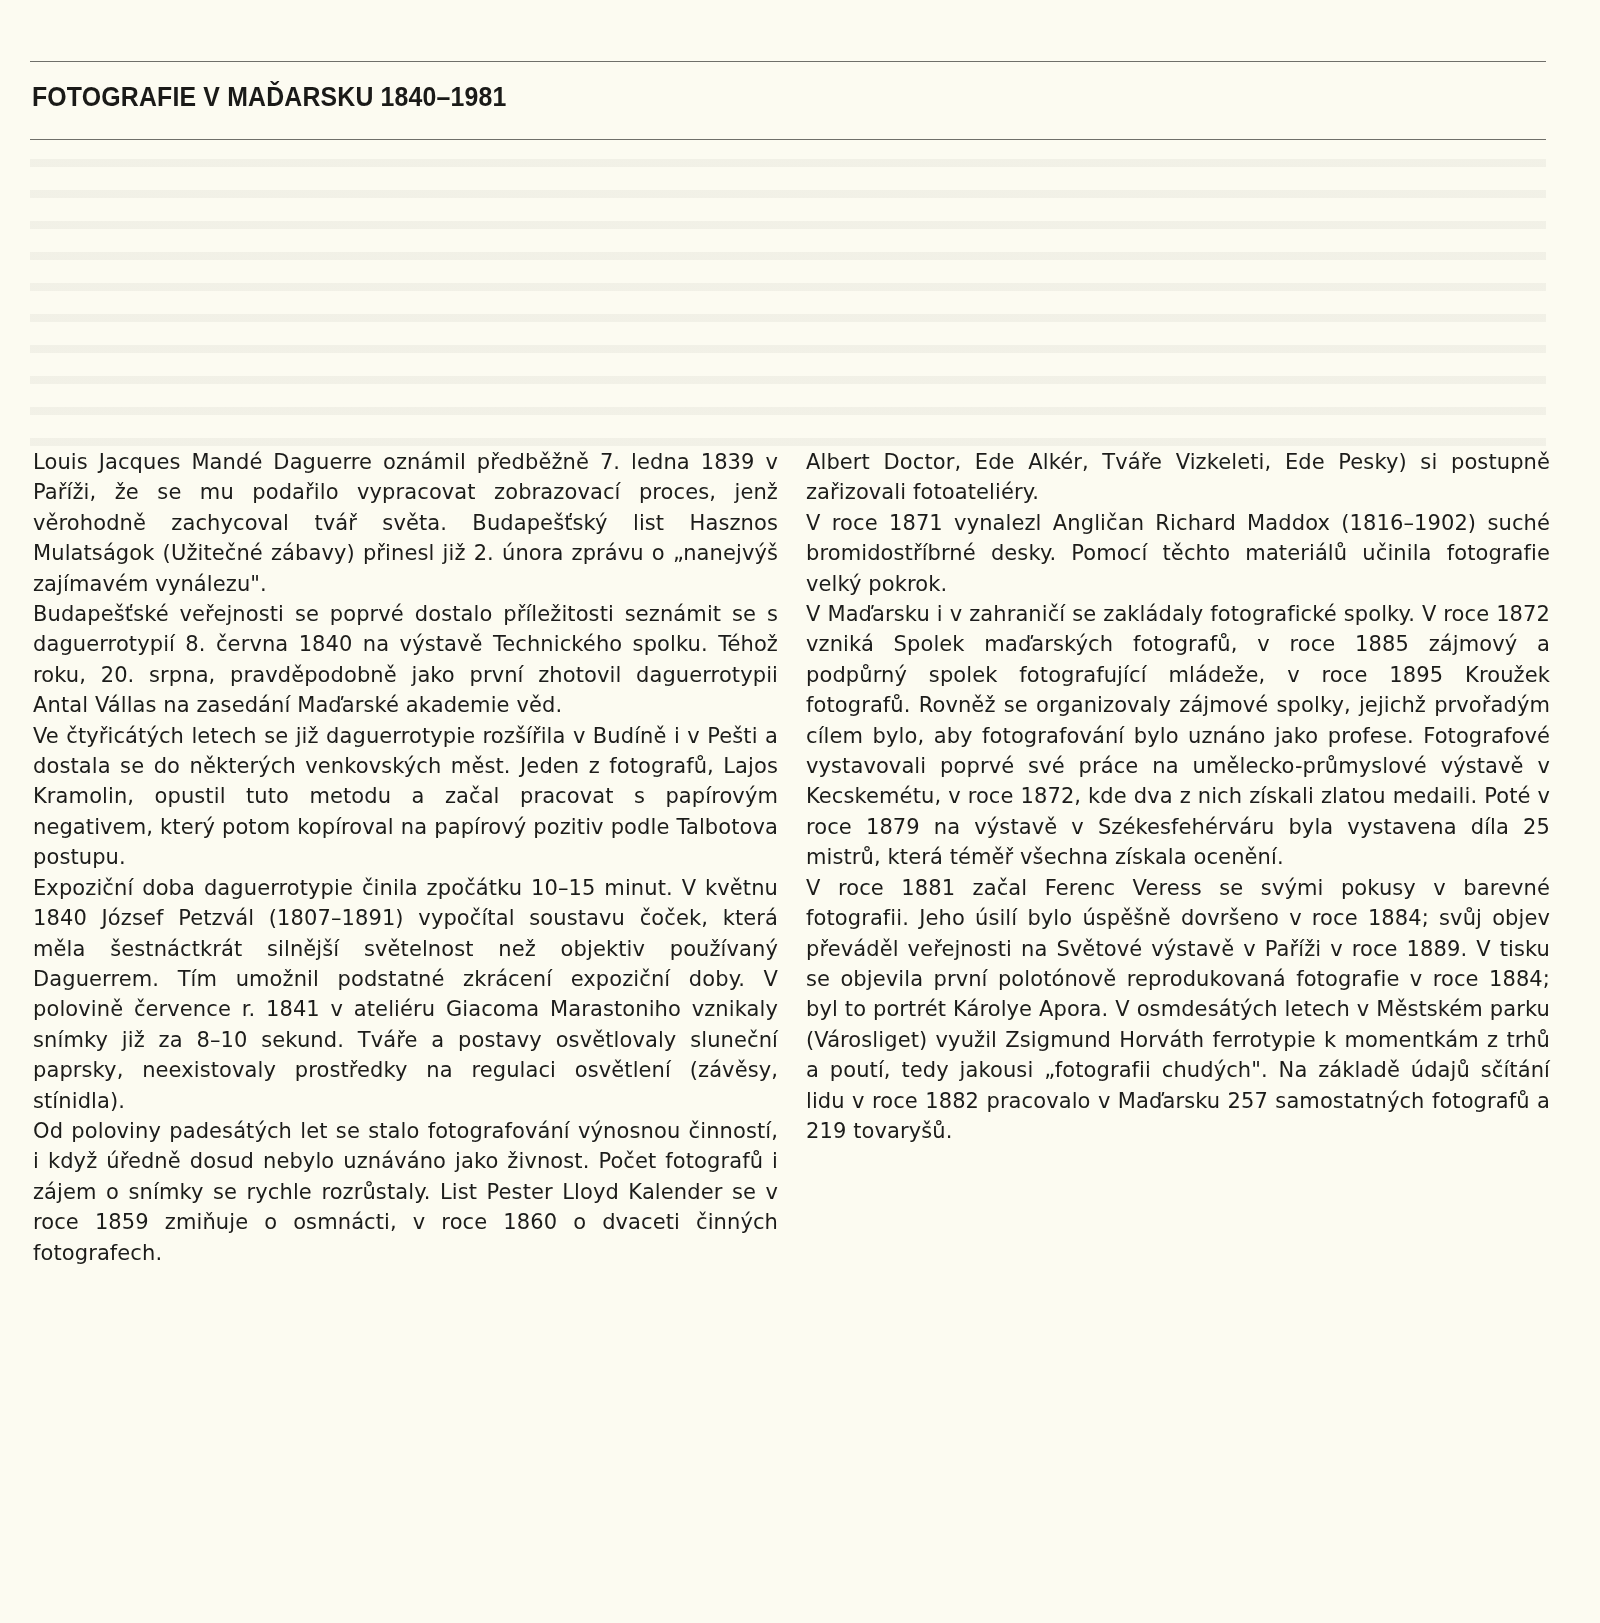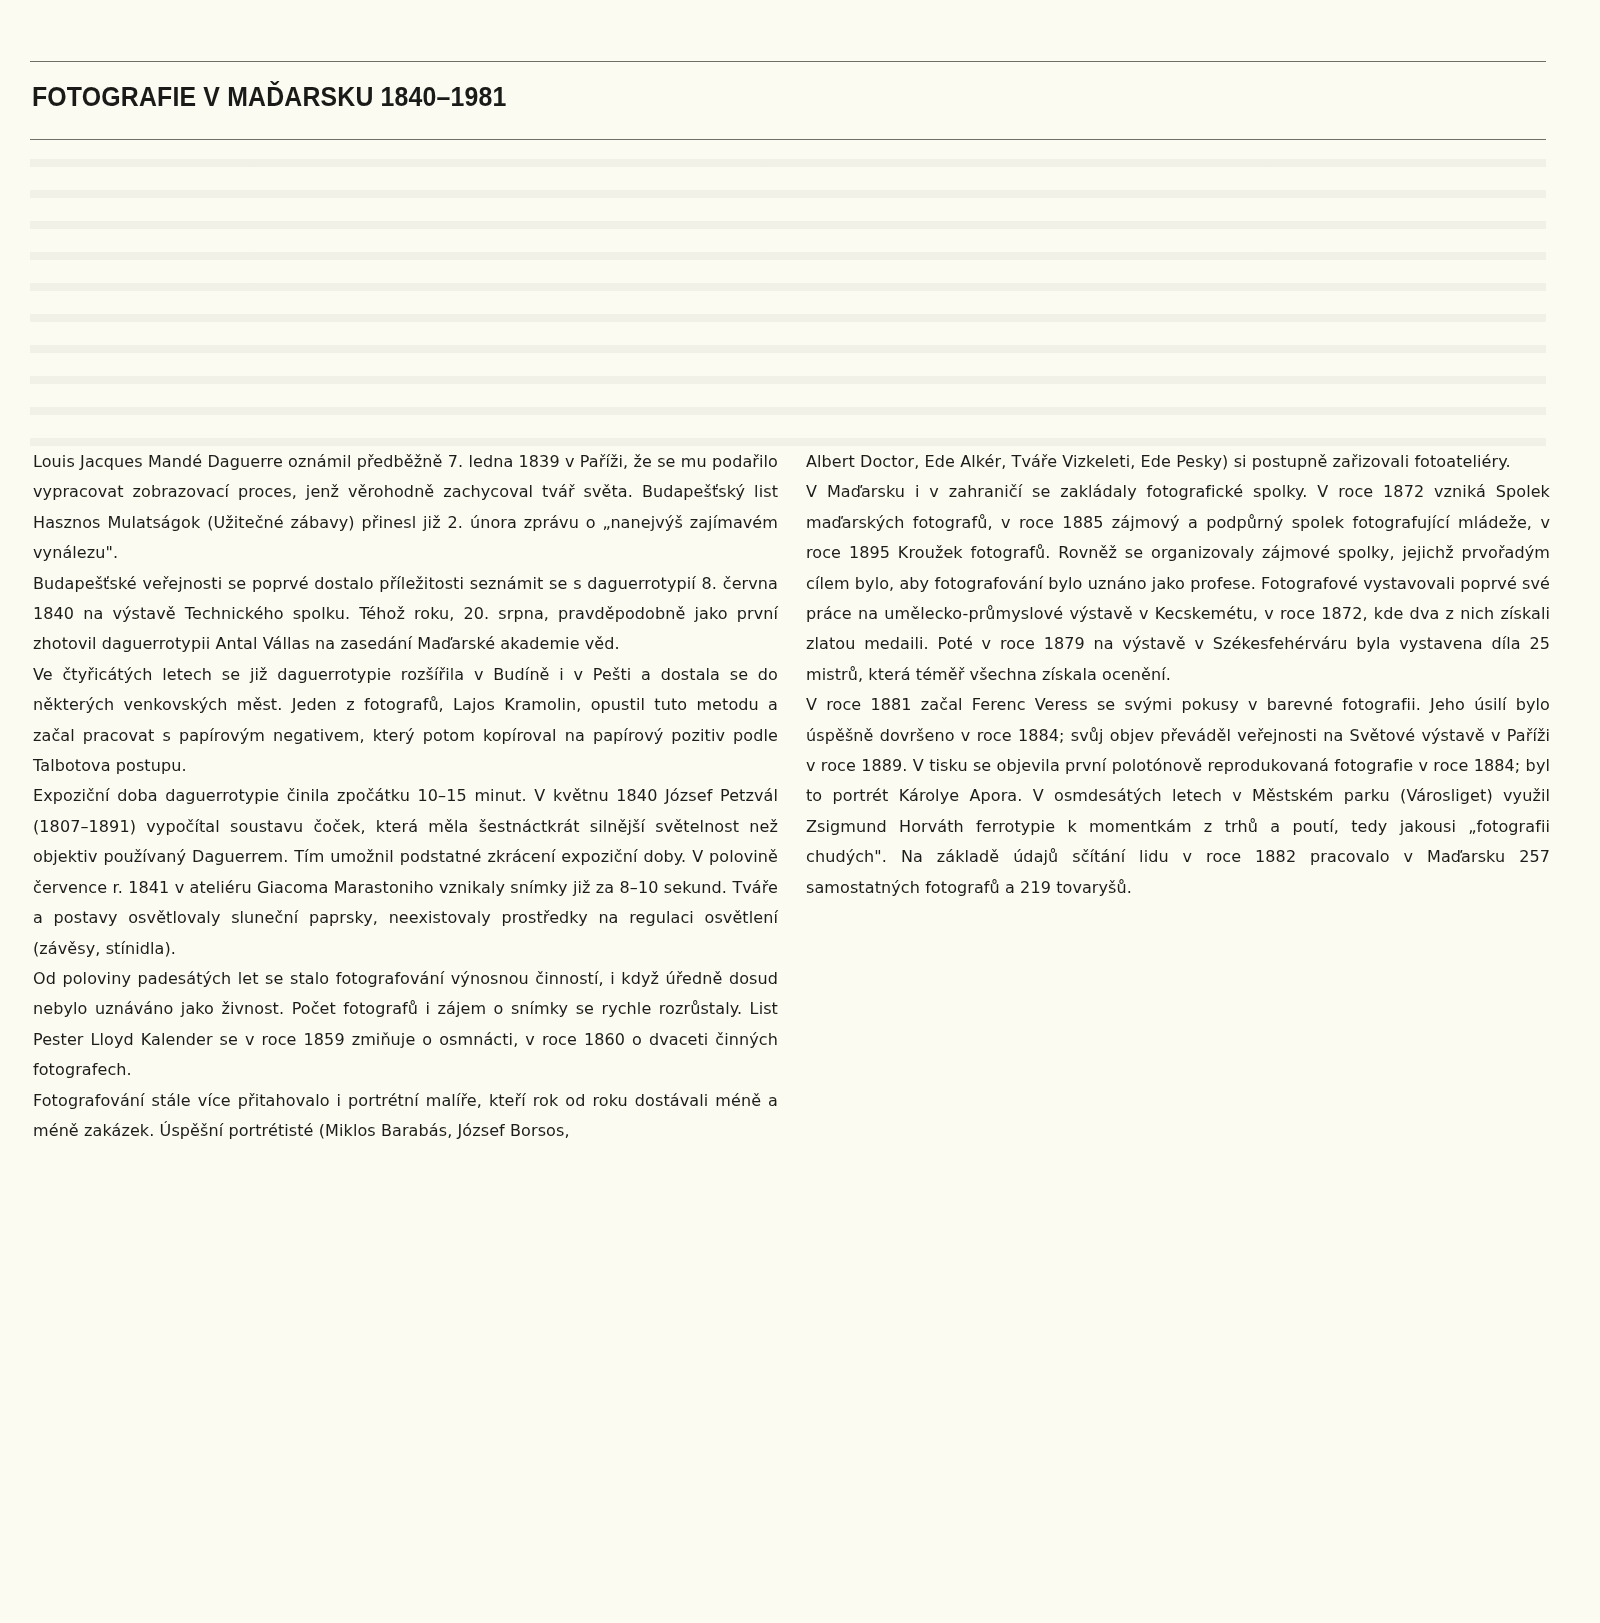--- a/index.html
+++ b/index.html
@@ -61,21 +61,21 @@
           transparent 22px,
           transparent 31px
         );
       pointer-events: none;
     }
 
     .column {
       position: absolute;
       top: 447px;
       width: 745px;
-      font-size: 16px;
+      font-size: 21px;
       line-height: 30.4px;
       text-align: justify;
       hyphens: manual;
       letter-spacing: 0.1px;
       font-weight: normal;
     }
     .column.left { left: 33px; }
     .column.right { left: 806px; width: 744px; }
 
     .para {
@@ -97,22 +97,22 @@
   <div class="rule bottom"></div>
 
   <div class="bleed"></div>
 
   <div class="column left">
     <p class="para">Louis Jacques Mandé Daguerre oznámil předběžně 7. ledna 1839 v Paříži, že se mu podařilo vypracovat zobrazovací proces, jenž věrohodně zachycoval tvář světa. Budapešťský list Hasznos Mulatságok (Užitečné zábavy) přinesl již 2. února zprávu o „nanejvýš zajímavém vynálezu".</p>
     <p class="para">Budapešťské veřejnosti se poprvé dostalo příležitosti seznámit se s daguerrotypií 8. června 1840 na výstavě Technického spolku. Téhož roku, 20. srpna, pravděpodobně jako první zhotovil daguerrotypii Antal Vállas na zasedání Maďarské akademie věd.</p>
     <p class="para">Ve čtyřicátých letech se již daguerrotypie rozšířila v Budíně i v Pešti a dostala se do některých venkovských měst. Jeden z fotografů, Lajos Kramolin, opustil tuto metodu a začal pracovat s papírovým negativem, který potom kopíroval na papírový pozitiv podle Talbotova postupu.</p>
     <p class="para">Expoziční doba daguerrotypie činila zpočátku 10–15 minut. V květnu 1840 József Petzvál (1807–1891) vypočítal soustavu čoček, která měla šestnáctkrát silnější světelnost než objektiv používaný Daguerrem. Tím umožnil podstatné zkrácení expoziční doby. V polovině července r. 1841 v ateliéru Giacoma Marastoniho vznikaly snímky již za 8–10 sekund. Tváře a postavy osvětlovaly sluneční paprsky, neexistovaly prostředky na regulaci osvětlení (závěsy, stínidla).</p>
     <p class="para">Od poloviny padesátých let se stalo fotografování výnosnou činností, i když úředně dosud nebylo uznáváno jako živnost. Počet fotografů i zájem o snímky se rychle rozrůstaly. List Pester Lloyd Kalender se v roce 1859 zmiňuje o osmnácti, v roce 1860 o dvaceti činných fotografech.</p>
-    <p class="para">Fotografování stále více přitahovalo i portrétní malíře, kteří rok od roku dostávali méně a méně zakázek. Úspěšní portrétisté (Miklos Barabás, József Borsos,</p>
   </div>
 
   <div class="column right">
     <p class="para">Albert Doctor, Ede Alkér, Tváře Vizkeleti, Ede Pesky) si postupně zařizovali fotoateliéry.</p>
+    <p class="para">V roce 1871 vynalezl Angličan Richard Maddox (1816–1902) suché bromidostříbrné desky. Pomocí těchto materiálů učinila fotografie velký pokrok.</p>
     <p class="para">V Maďarsku i v zahraničí se zakládaly fotografické spolky. V roce 1872 vzniká Spolek maďarských fotografů, v roce 1885 zájmový a podpůrný spolek fotografující mládeže, v roce 1895 Kroužek fotografů. Rovněž se organizovaly zájmové spolky, jejichž prvořadým cílem bylo, aby fotografování bylo uznáno jako profese. Fotografové vystavovali poprvé své práce na umělecko-průmyslové výstavě v Kecskemétu, v roce 1872, kde dva z nich získali zlatou medaili. Poté v roce 1879 na výstavě v Székesfehérváru byla vystavena díla 25 mistrů, která téměř všechna získala ocenění.</p>
     <p class="para">V roce 1881 začal Ferenc Veress se svými pokusy v barevné fotografii. Jeho úsilí bylo úspěšně dovršeno v roce 1884; svůj objev převáděl veřejnosti na Světové výstavě v Paříži v roce 1889. V tisku se objevila první polotónově reprodukovaná fotografie v roce 1884; byl to portrét Károlye Apora. V osmdesátých letech v Městském parku (Városliget) využil Zsigmund Horváth ferrotypie k momentkám z trhů a poutí, tedy jakousi „fotografii chudých". Na základě údajů sčítání lidu v roce 1882 pracovalo v Maďarsku 257 samostatných fotografů a 219 tovaryšů.</p>
   </div>
 
 </div>
 
 </body></html>

